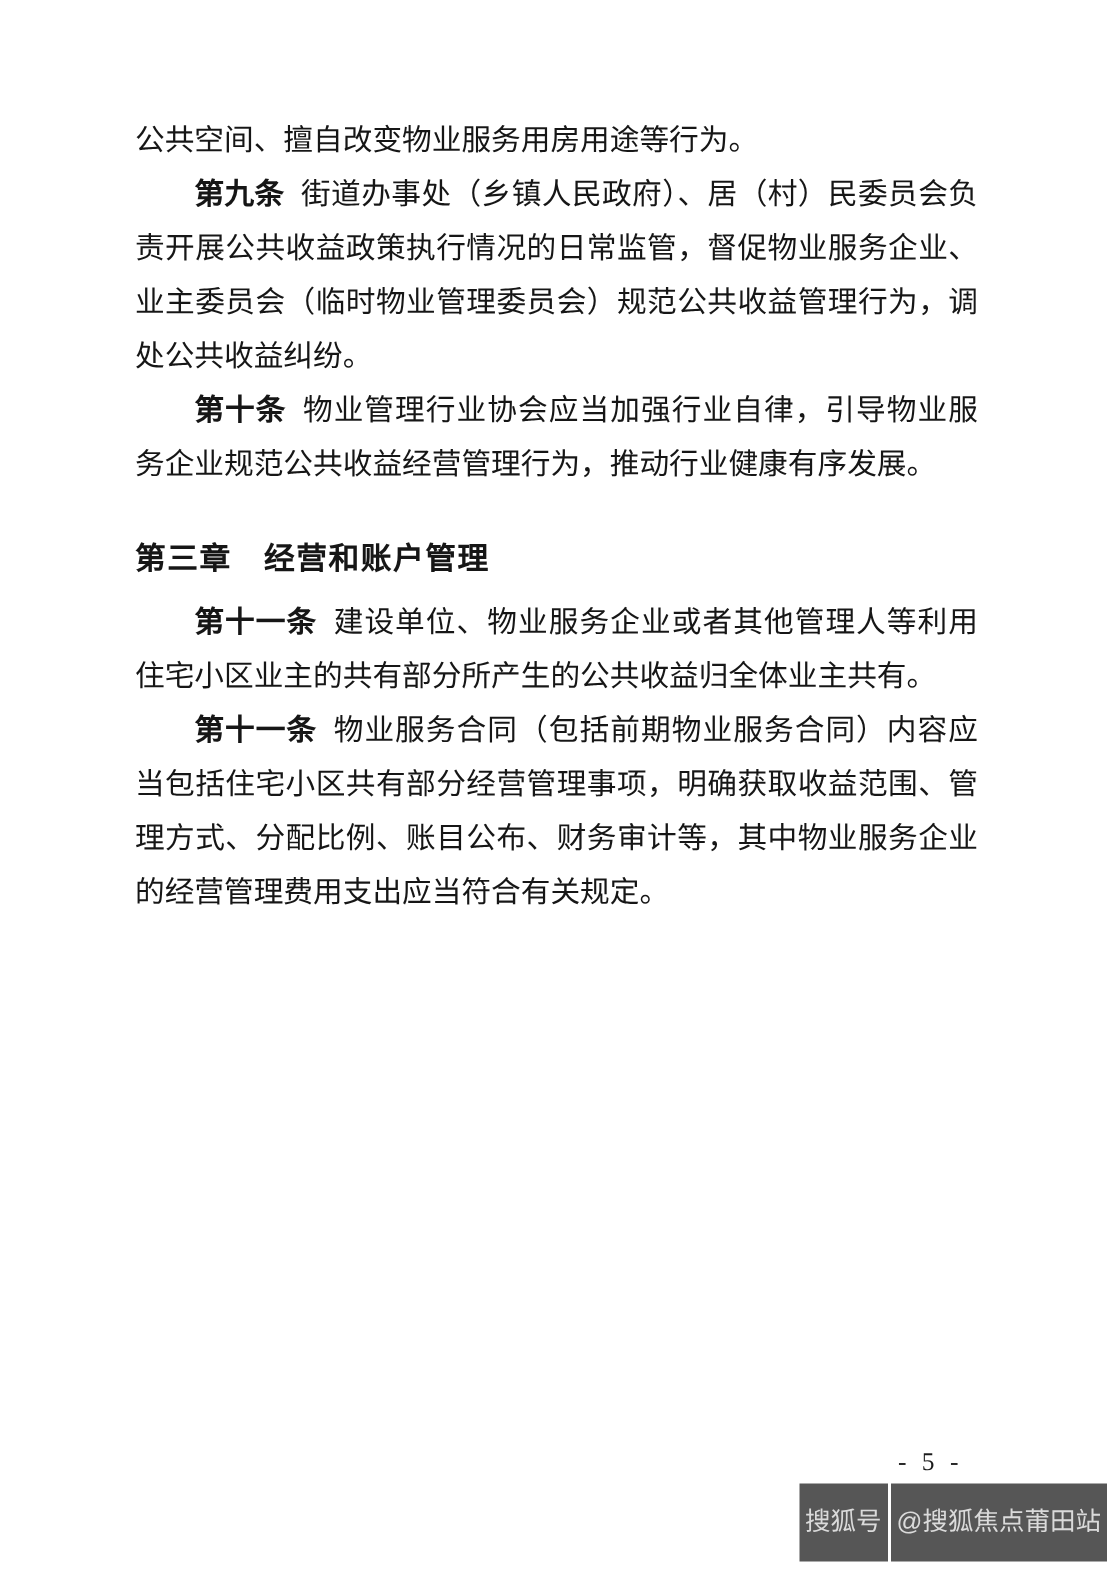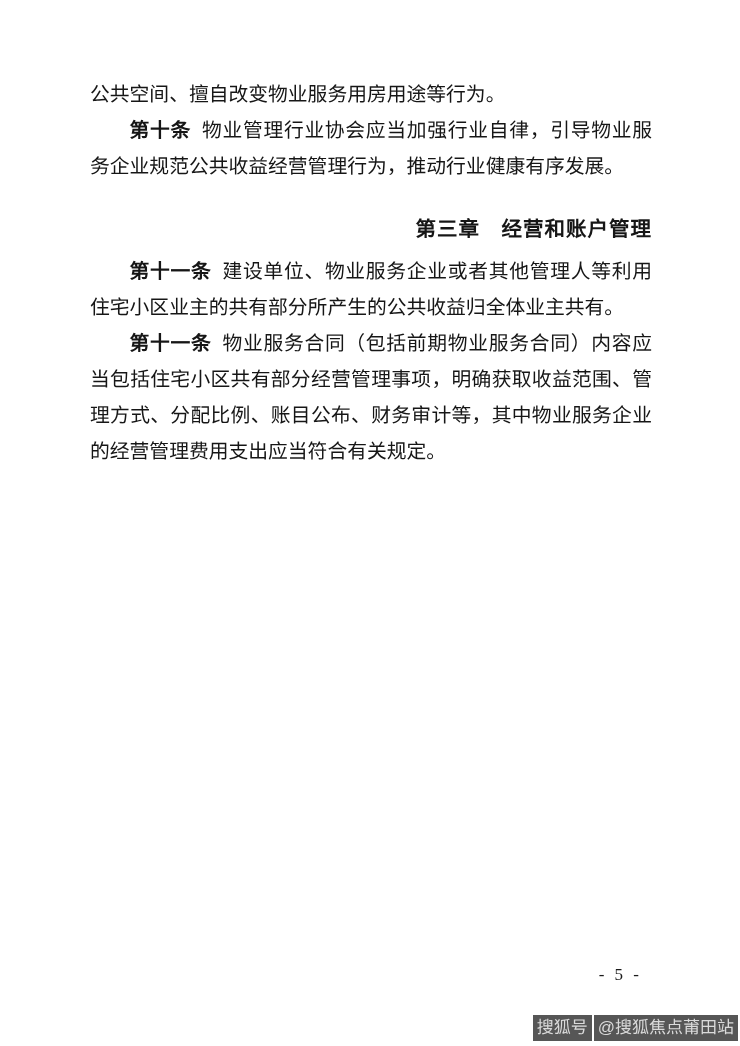--- a/index.html
+++ b/index.html
@@ -35,21 +35,21 @@
   }
   .article-label {
     font-weight: bold;
     margin-right: 0.55em;
   }
   .chapter-heading {
     margin: 27px 0 6px 0;
     font-size: 20.5px;
     line-height: 36px;
     font-weight: bold;
-    text-align: right;
+    text-align: left;
     text-indent: 0;
     letter-spacing: 1px;
   }
   .page-number {
     position: absolute;
     top: 964px;
     right: 98px;
     font-size: 17px;
     line-height: 22px;
     letter-spacing: 3px;
@@ -61,34 +61,37 @@
     bottom: 5px;
     display: flex;
     gap: 2px;
     font-size: 17px;
     line-height: 20px;
     font-family: "Liberation Sans", "DejaVu Sans", sans-serif;
   }
   .watermark .wm-chip {
     background: rgba(63, 63, 63, 0.88);
     color: #dadada;
-    padding: 3px 4px;
+    padding: 16px 4px;
     white-space: nowrap;
   }
 </style>
 </head>
 <body>
 
 <div class="page">
 
   <div class="body-text">
 
     <p class="continuation">公共空间、擅自改变物业服务用房用途等行为。</p>
 
 
+    <p>
+      <span class="article-label">第九条</span><span>街道办事处（乡镇人民政府）、居（村）民委员会负责开展公共收益政策执行情况的日常监管，督促物业服务企业、业主委员会（临时物业管理委员会）规范公共收益管理行为，调处公共收益纠纷。</span>
+    </p>
 
     <p>
       <span class="article-label">第十条</span><span>物业管理行业协会应当加强行业自律，引导物业服务企业规范公共收益经营管理行为，推动行业健康有序发展。</span>
     </p>
 
     <h2 class="chapter-heading">第三章　经营和账户管理</h2>
 
     <p>
       <span class="article-label">第十一条</span><span>建设单位、物业服务企业或者其他管理人等利用住宅小区业主的共有部分所产生的公共收益归全体业主共有。</span>
     </p>

